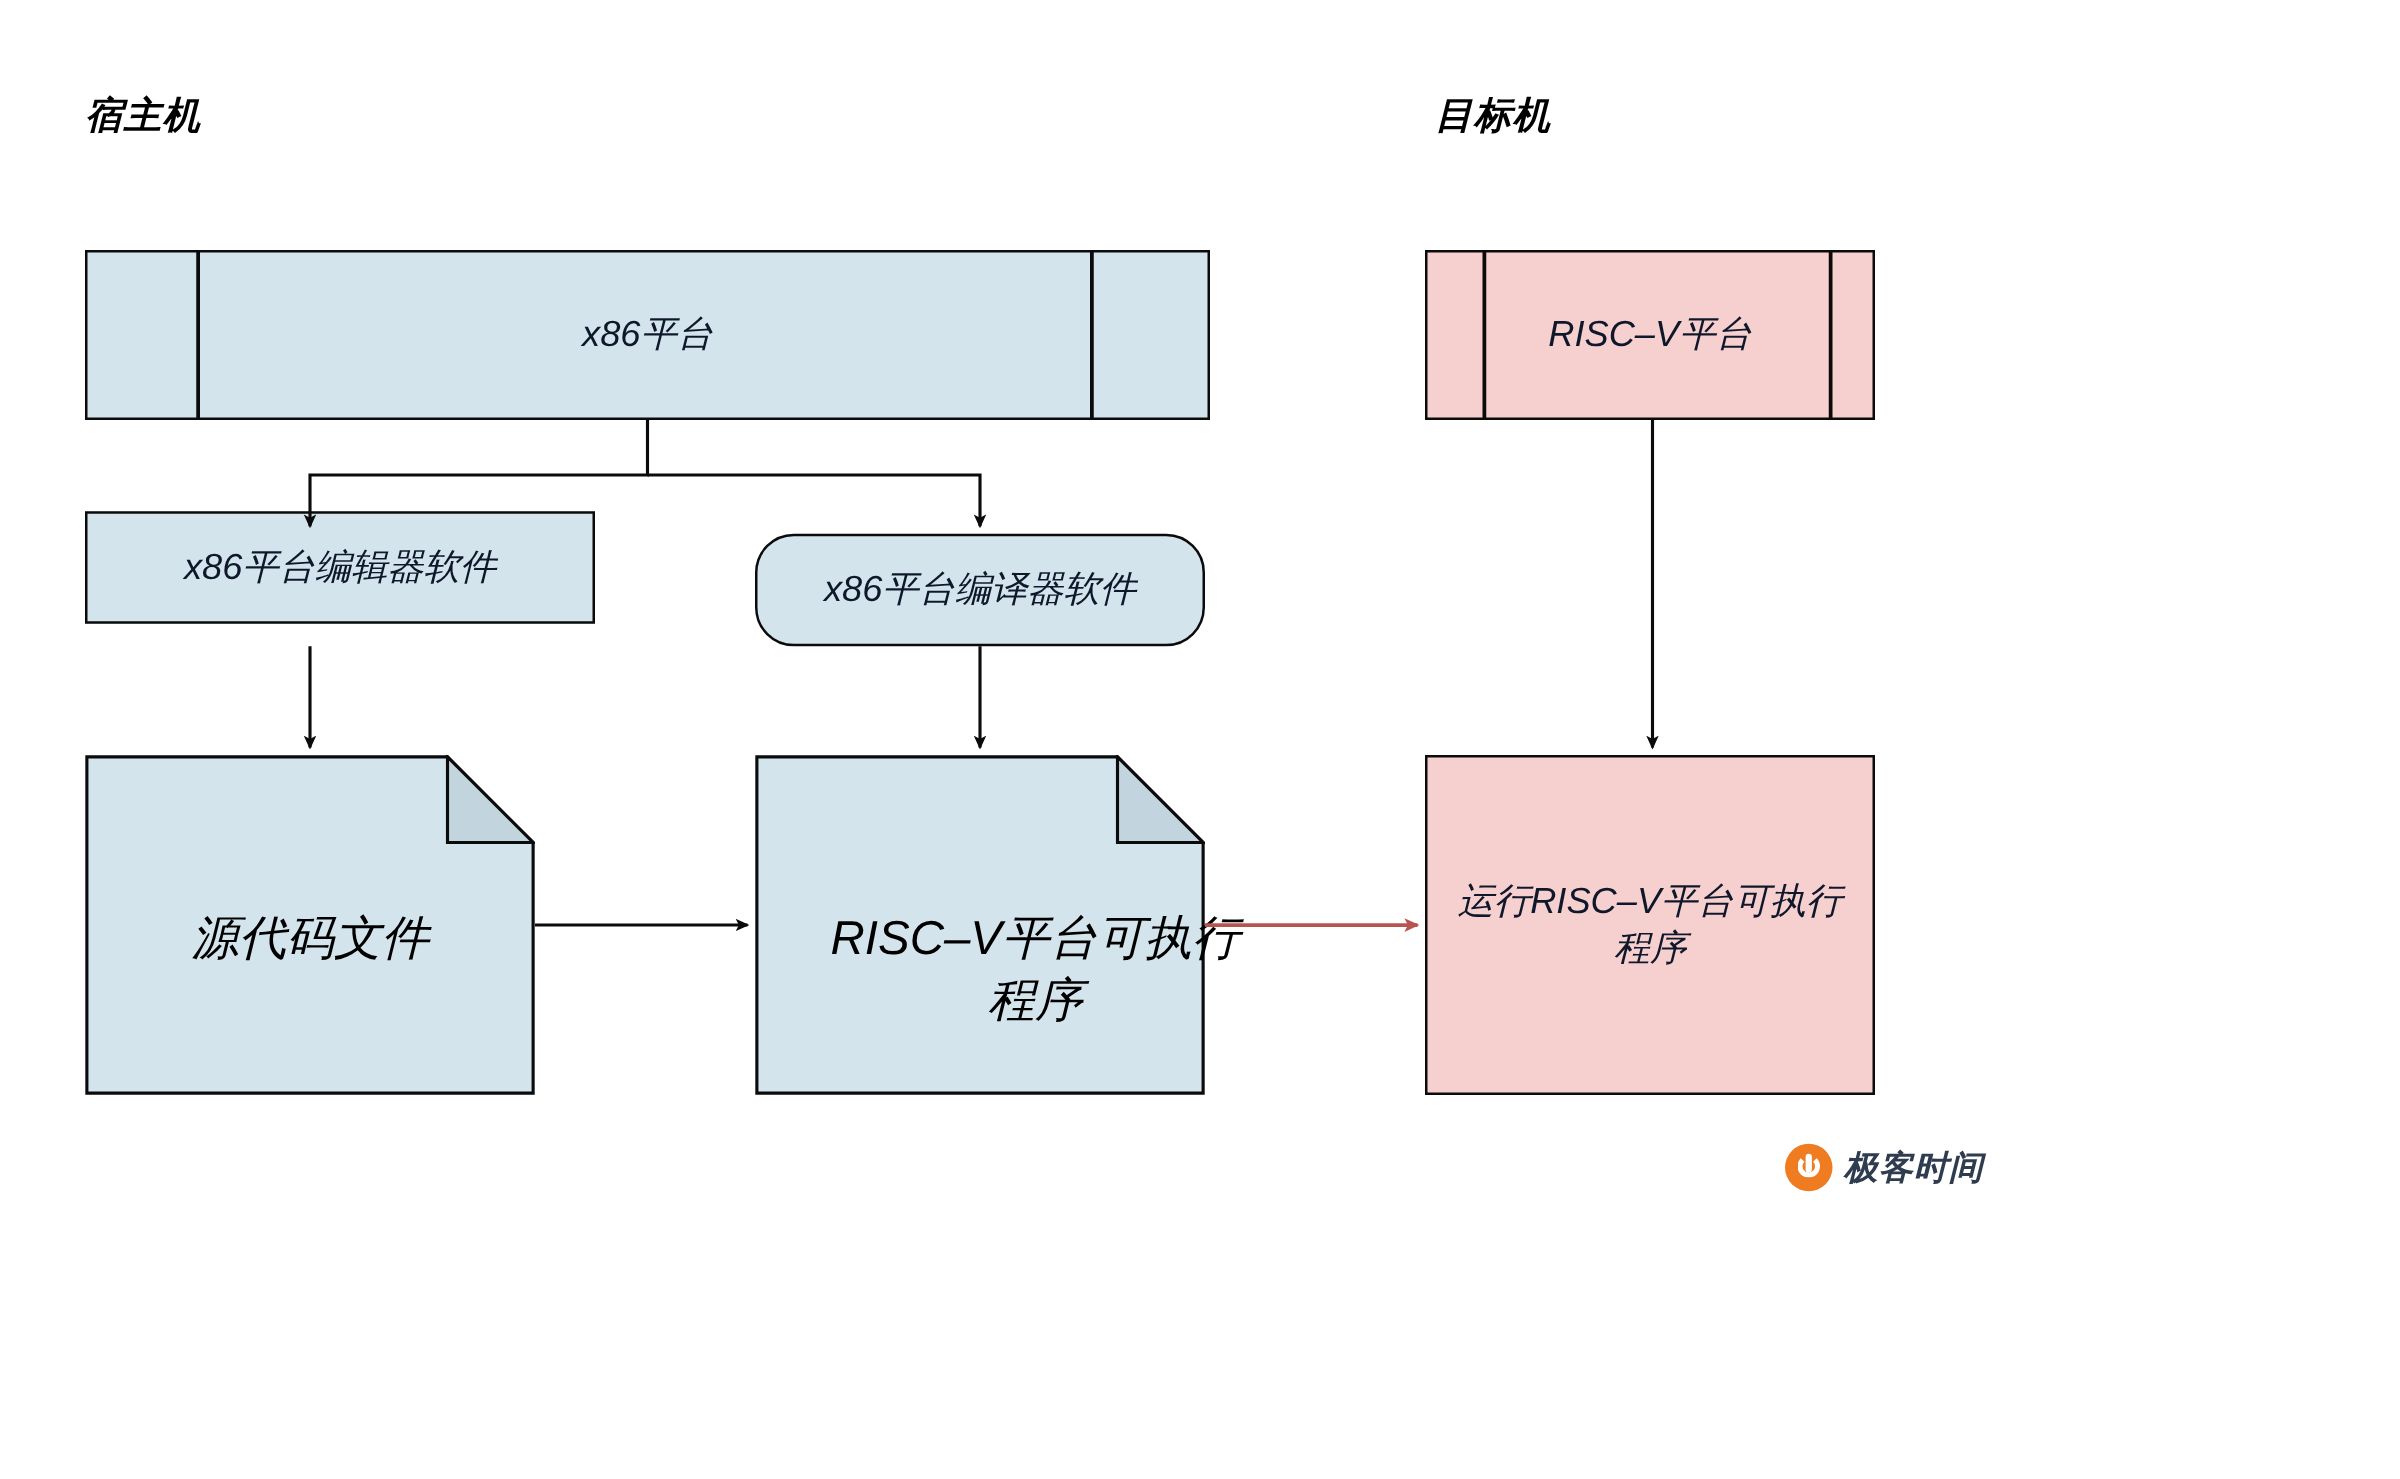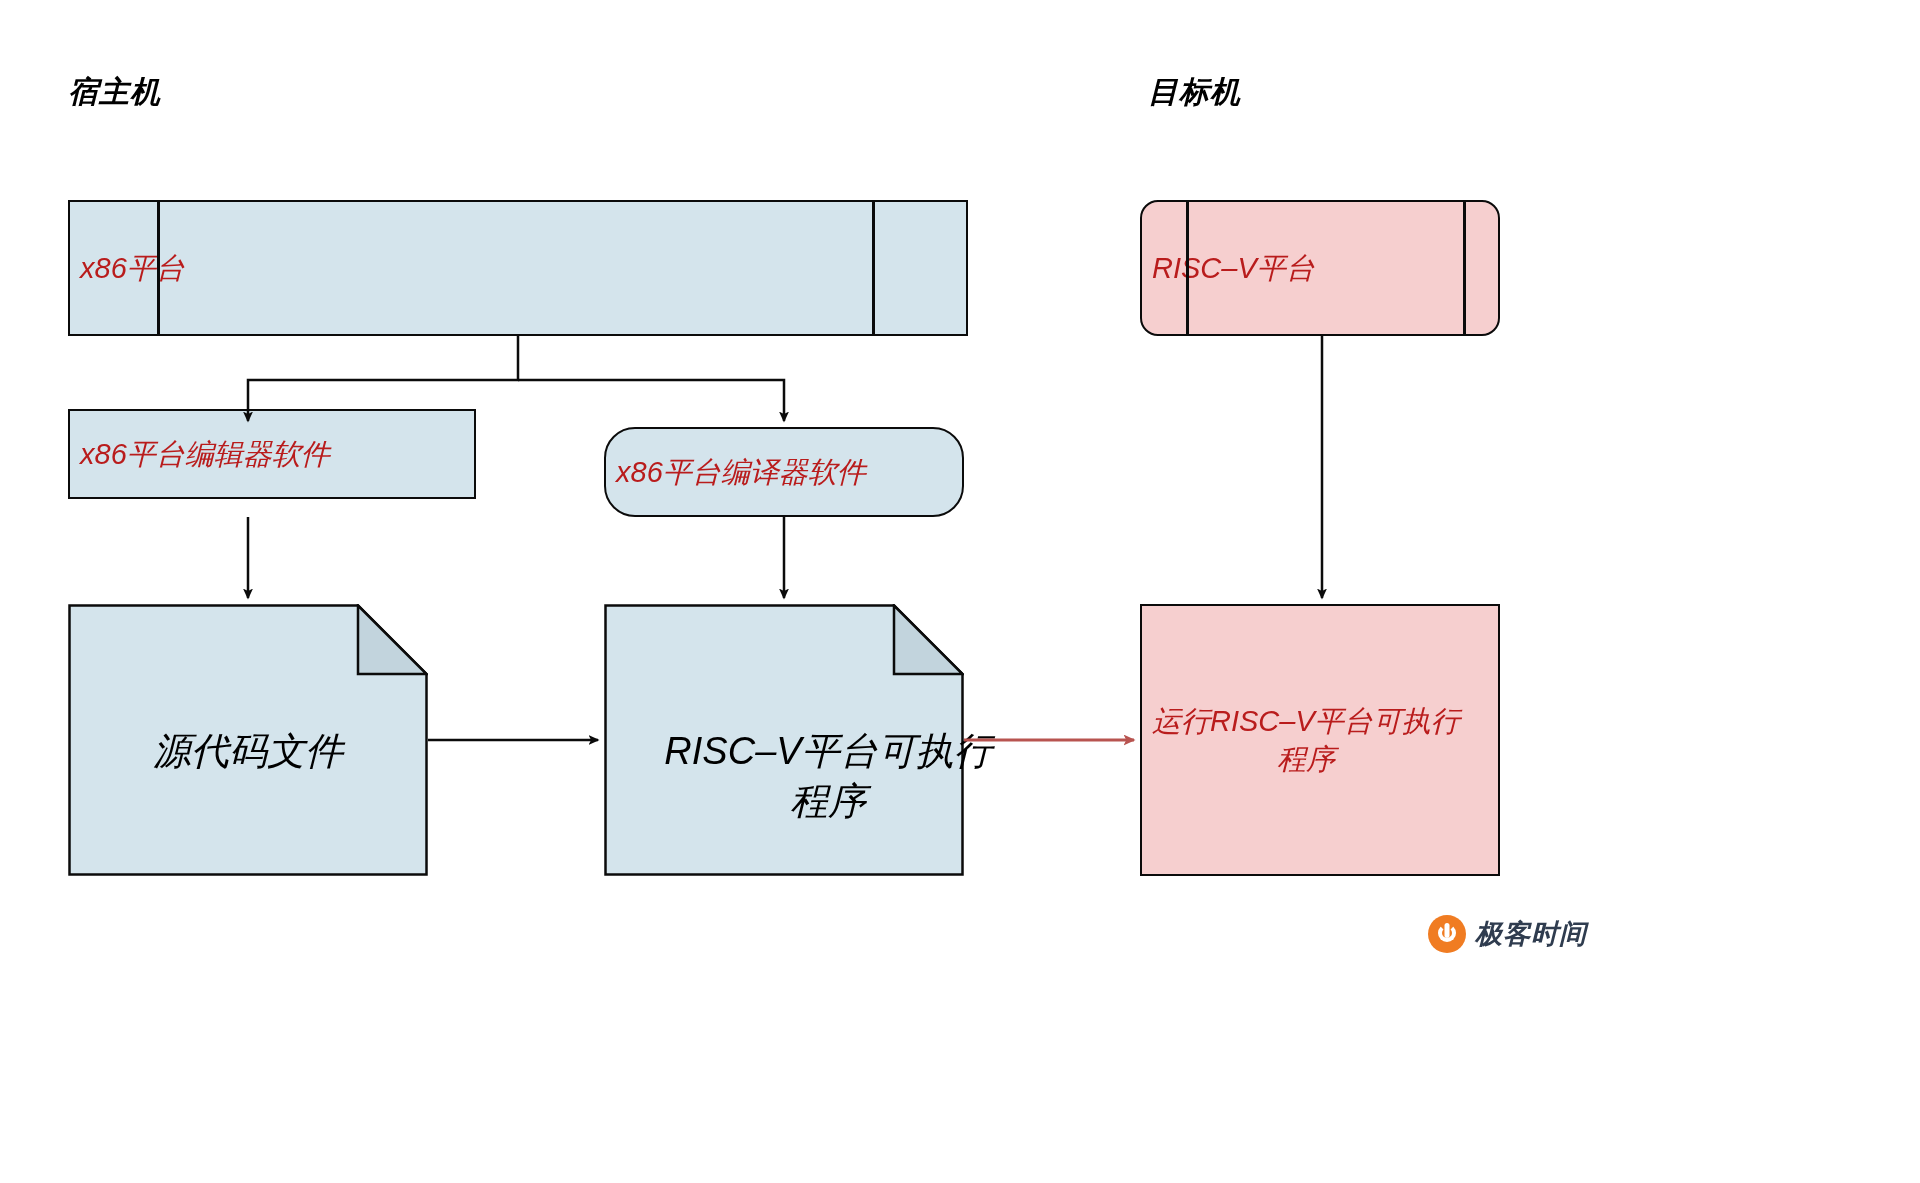--- a/index.html
+++ b/index.html
@@ -28,22 +28,23 @@
     letter-spacing: 1px;
     white-space: nowrap;
   }
   .node {
     position: absolute;
     box-sizing: border-box;
     border: 2.5px solid #0b0b0b;
     background: #d4e4ec;
     display: flex;
     align-items: center;
+    justify-content: center;
     text-align: center;
-    color: #b91c1c;
+    color: #0f172a;
     font-size: 29px;
     line-height: 1.32;
   }
   .node.target {
     background: #f6cfcf;
   }
   .node .label {
     padding: 0 10px;
     white-space: pre-line;
   }
@@ -131,21 +132,21 @@
   <div class="section-title" style="left:68px; top:72px;">宿主机</div>
 
   <div class="section-title" style="left:1148px; top:72px;">目标机</div>
 
   <div class="node" style="left:68px; top:200px; width:900px; height:136px;">
     <span class="label">x86平台</span>
   </div>
   <div class="vdivider" style="left:157px; top:200px; height:136px;"></div>
   <div class="vdivider" style="left:872px; top:200px; height:136px;"></div>
 
-  <div class="node target" style="left:1140px; top:200px; width:360px; height:136px;border-radius:18px;">
+  <div class="node target" style="left:1140px; top:200px; width:360px; height:136px;">
     <span class="label">RISC–V平台</span>
   </div>
   <div class="vdivider" style="left:1186px; top:200px; height:136px;"></div>
   <div class="vdivider" style="left:1463px; top:200px; height:136px;"></div>
 
   <div class="node" style="left:68px; top:409px; width:408px; height:90px;">
     <span class="label">x86平台编辑器软件</span>
   </div>
 
   <div class="node" style="left:604px; top:427px; width:360px; height:90px;border-radius:31px;">

